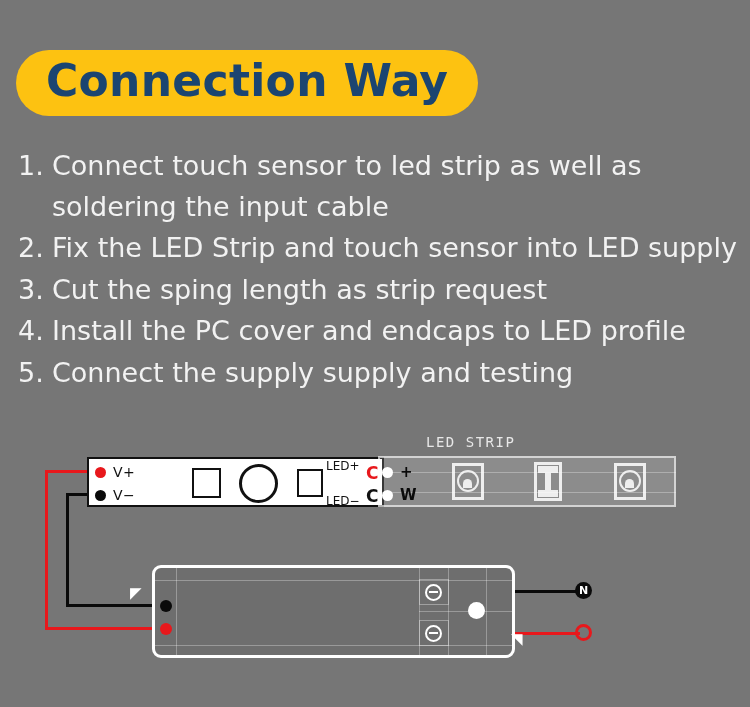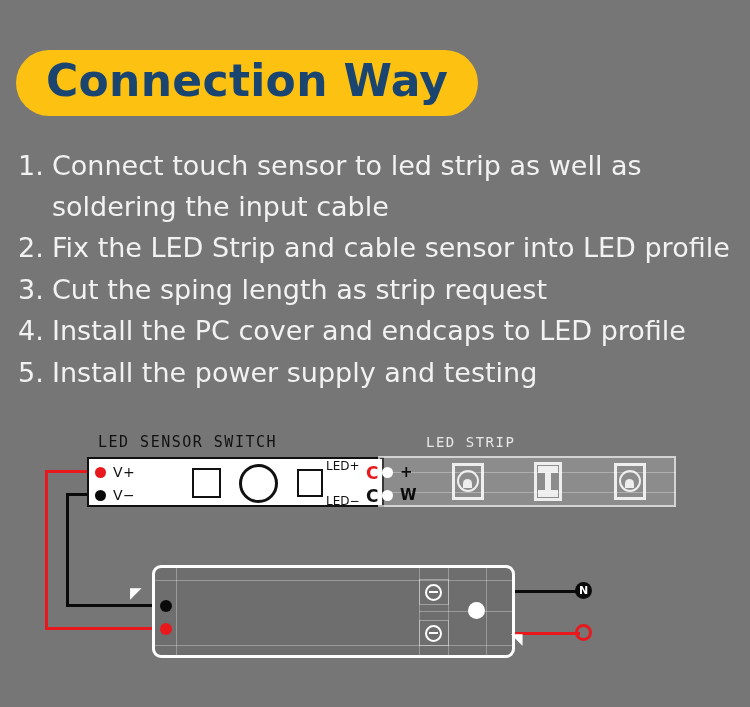--- a/index.html
+++ b/index.html
@@ -252,48 +252,47 @@
     <div class="title-badge">Connection Way</div>
   </div>
 
   <div class="steps">
     <div class="step">
       <span class="step-num">1.</span>
       <span class="step-txt">Connect touch sensor to led strip as well as soldering the input cable</span>
     </div>
     <div class="step">
       <span class="step-num">2.</span>
-      <span class="step-txt">Fix the LED Strip and cable sensor into LED profile</span>
+      <span class="step-txt">Fix the LED Strip and touch sensor into LED supply</span>
     </div>
     <div class="step">
       <span class="step-num">3.</span>
       <span class="step-txt">Cut the sping length as strip request</span>
     </div>
     <div class="step">
       <span class="step-num">4.</span>
       <span class="step-txt">Install the PC cover and endcaps to LED profile</span>
     </div>
     <div class="step">
       <span class="step-num">5.</span>
-      <span class="step-txt">Install the power supply and testing</span>
+      <span class="step-txt">Connect the supply supply and testing</span>
     </div>
   </div>
 
   <div class="wire w-red wr1"></div>
   <div class="wire w-red wr2"></div>
   <div class="wire w-red wr3"></div>
 
   <div class="wire w-blk wb1"></div>
   <div class="wire w-blk wb2"></div>
   <div class="wire w-blk wb3"></div>
 
   <div class="wire w-blk wb-ac"></div>
   <div class="wire w-red wr-ac"></div>
 
-  <div class="lbl-mono lbl-sensor">LED SENSOR SWITCH</div>
   <div class="sensor-body"></div>
   <div class="sq sq1"></div>
   <div class="circ-touch"></div>
   <div class="sq sq2"></div>
 
   <div class="dot dot-red vdot-p"></div>
   <div class="dot dot-black vdot-n"></div>
   <div class="vlabel vl-p">V+</div>
   <div class="vlabel vl-n">V−</div>
 

